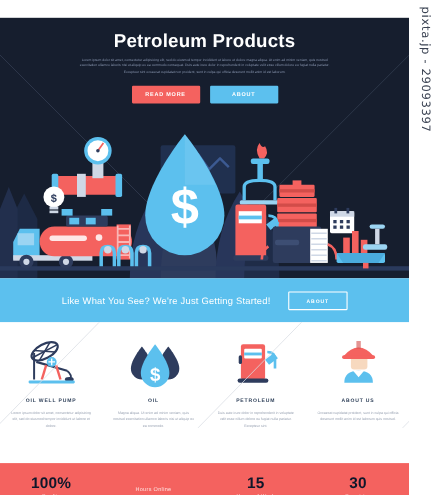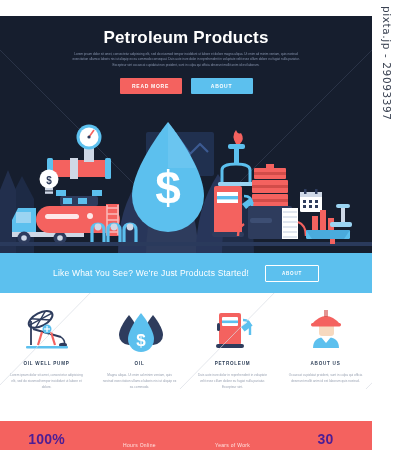--- a/index.html
+++ b/index.html
@@ -67,21 +67,21 @@
   .feat-desc{
     margin-top:7px;width:74px;text-align:center;color:#9aa3b3;font-size:3.2px;line-height:1.85;
   }
 
   
   .stats{
     position:absolute;left:0;top:405px;width:372px;height:45px;background:#f4625f;
     display:flex;align-items:center;overflow:hidden;
   }
   .stat{flex:1;text-align:center;}
-  .stat-num{color:#4c1d95;font-size:14px;font-weight:bold;letter-spacing:.2px;line-height:1.05;}
+  .stat-num{color:#0f172a;font-size:14px;font-weight:bold;letter-spacing:.2px;line-height:1.05;}
   .stat-lbl{color:#ffe3e2;font-size:5px;margin-top:2px;letter-spacing:.3px;}
 
   .diag-white{position:absolute;pointer-events:none;stroke:#d9dde4;stroke-width:.7;}
 </style>
 </head>
 <body>
 
 <div class="page">
 
   <div class="content">
@@ -255,21 +255,21 @@
           <path d="M306 126 L350 126 L344 135 L312 135 Z" fill="#4aabdd"></path>
           <rect x="330" y="118" width="22" height="5" rx="2" fill="#9bd4f2"></rect>
           <rect x="336" y="100" width="14" height="4" rx="2" fill="#9bd4f2"></rect>
           <rect x="341" y="104" width="4" height="14" fill="#cfd8e6"></rect>
           <rect x="330" y="135" width="5" height="5" fill="#f4625f"></rect>
         </g>
       </svg>
     </div>
 
     <div class="cta">
-      <div class="cta-text">Like What You See? We're Just Products Started!</div>
+      <div class="cta-text">Like What You See? We're Just Getting Started!</div>
       <button class="cta-btn">ABOUT</button>
     </div>
 
     <div class="features">
 
       <svg class="diag-white" width="372" height="128" viewBox="0 0 372 128" style="left:0;top:0;">
         <line x1="96" y1="-6" x2="-4" y2="96"></line>
         <line x1="280" y1="-6" x2="180" y2="96"></line>
         <line x1="466" y1="-6" x2="366" y2="96"></line>
       </svg>
@@ -346,20 +346,21 @@
 
     <div class="stats">
       <div class="stat">
         <div class="stat-num">100%</div>
         <div class="stat-lbl">Quality</div>
       </div>
       <div class="stat">
         <div class="stat-lbl">Hours Online</div>
       </div>
       <div class="stat">
+        <div class="stat-num">15</div>
         <div class="stat-lbl">Years of Work</div>
       </div>
       <div class="stat">
         <div class="stat-num">30</div>
         <div class="stat-lbl">Countries</div>
       </div>
     </div>
 
   </div>
 

